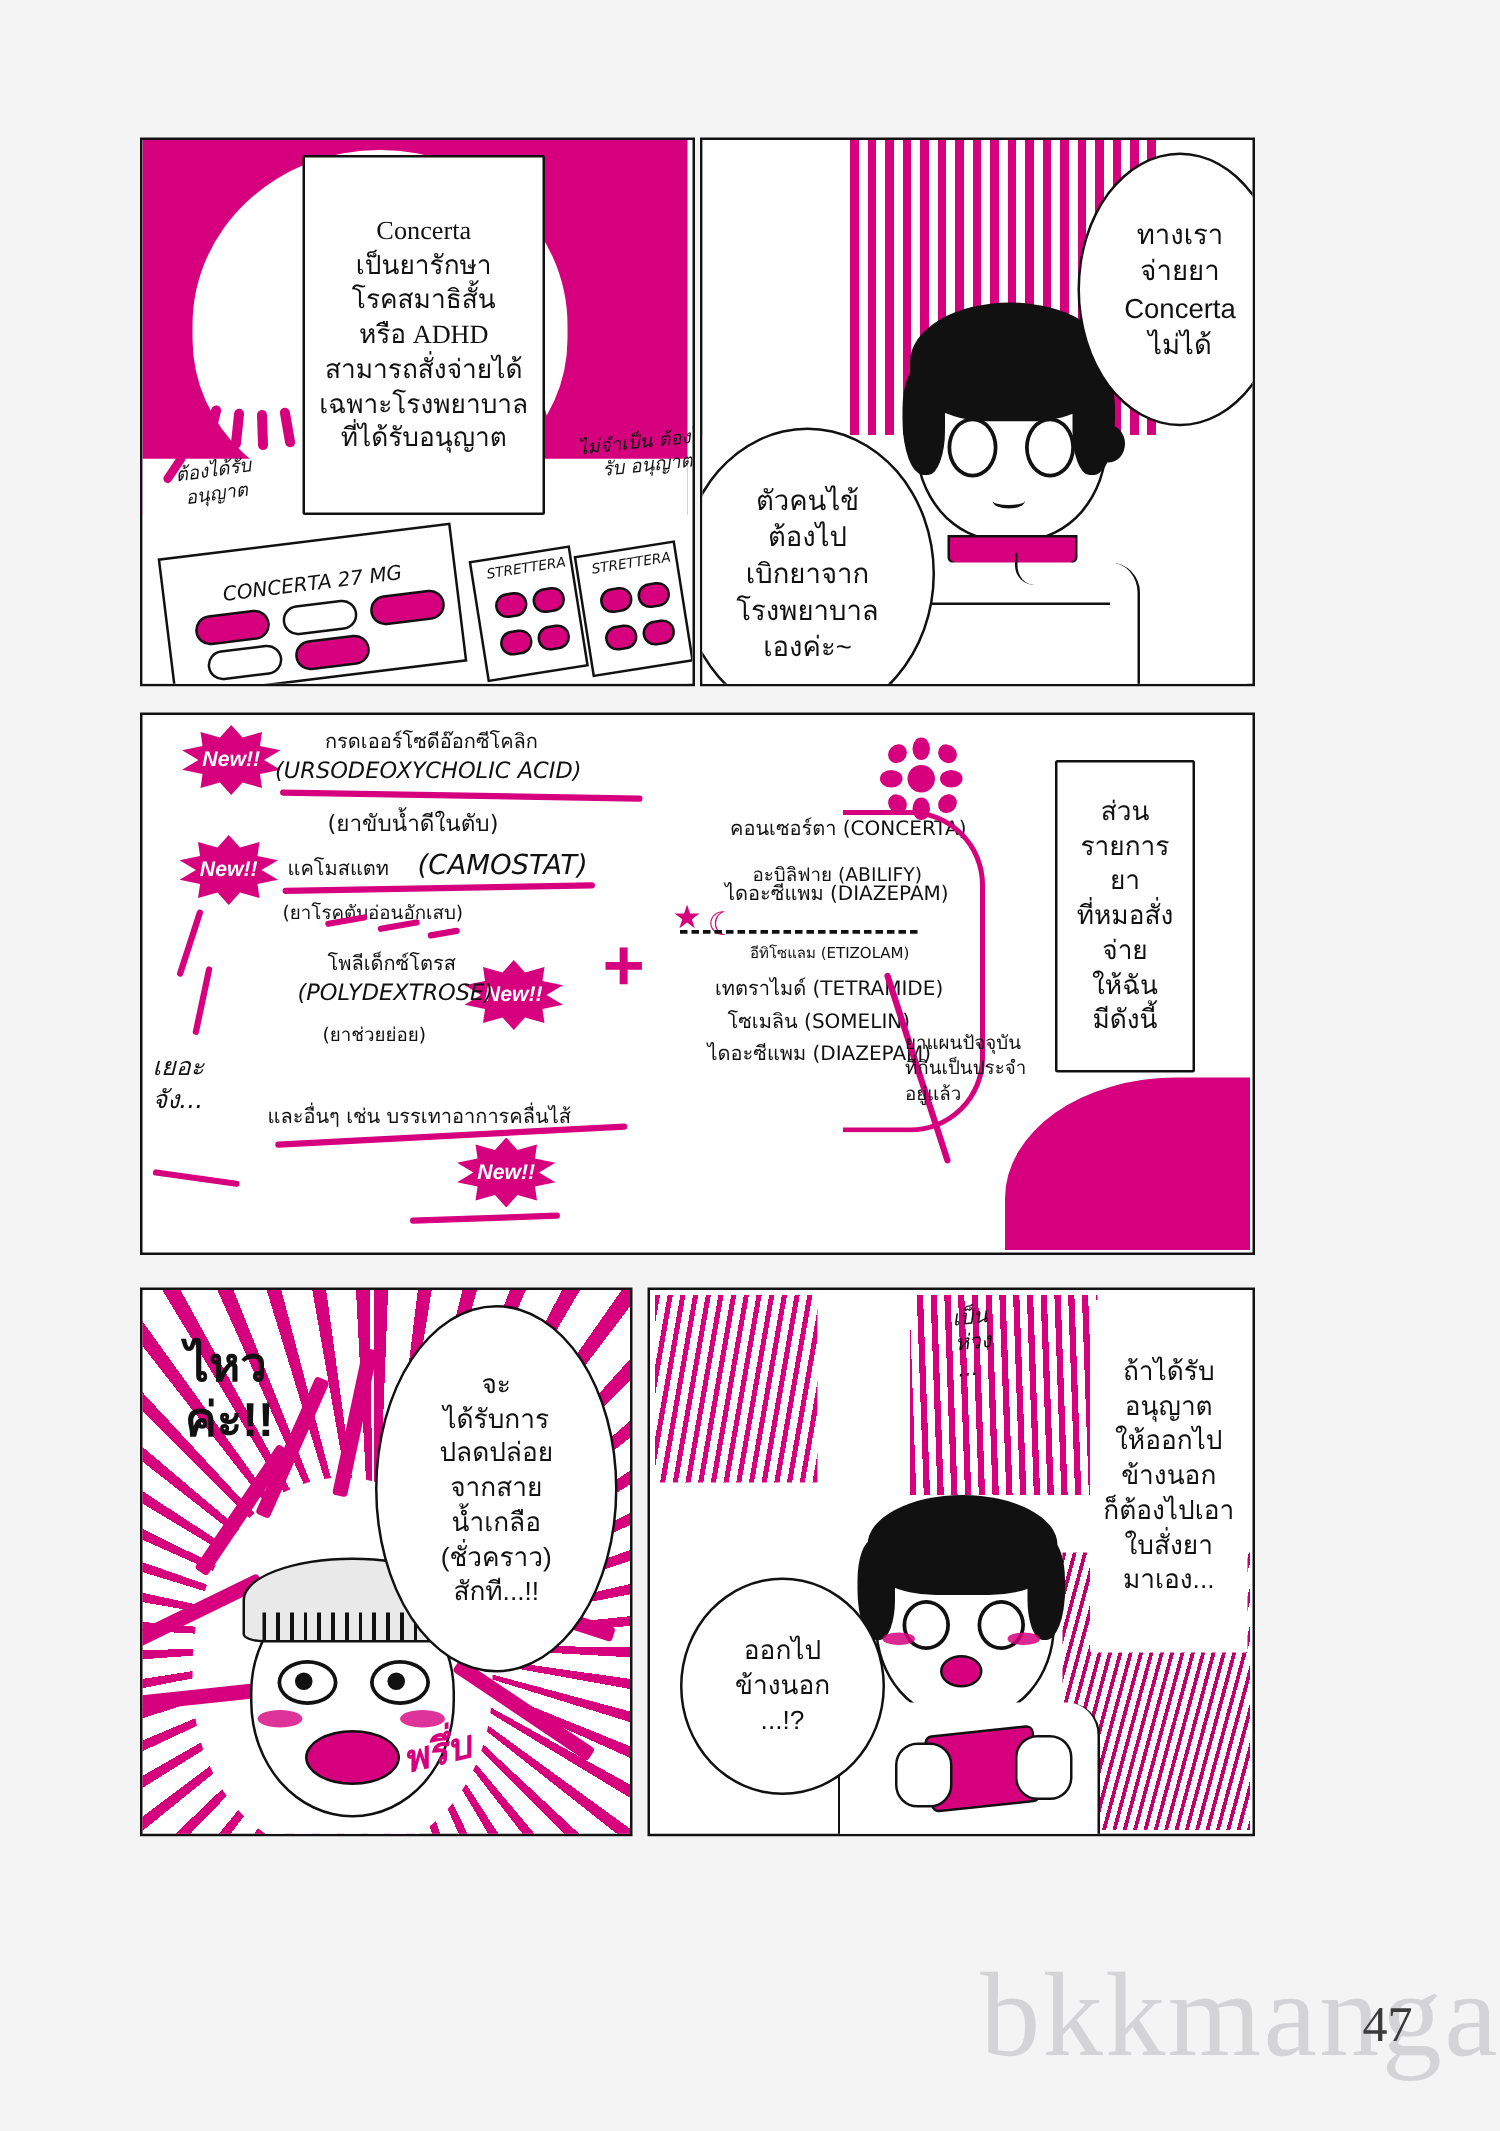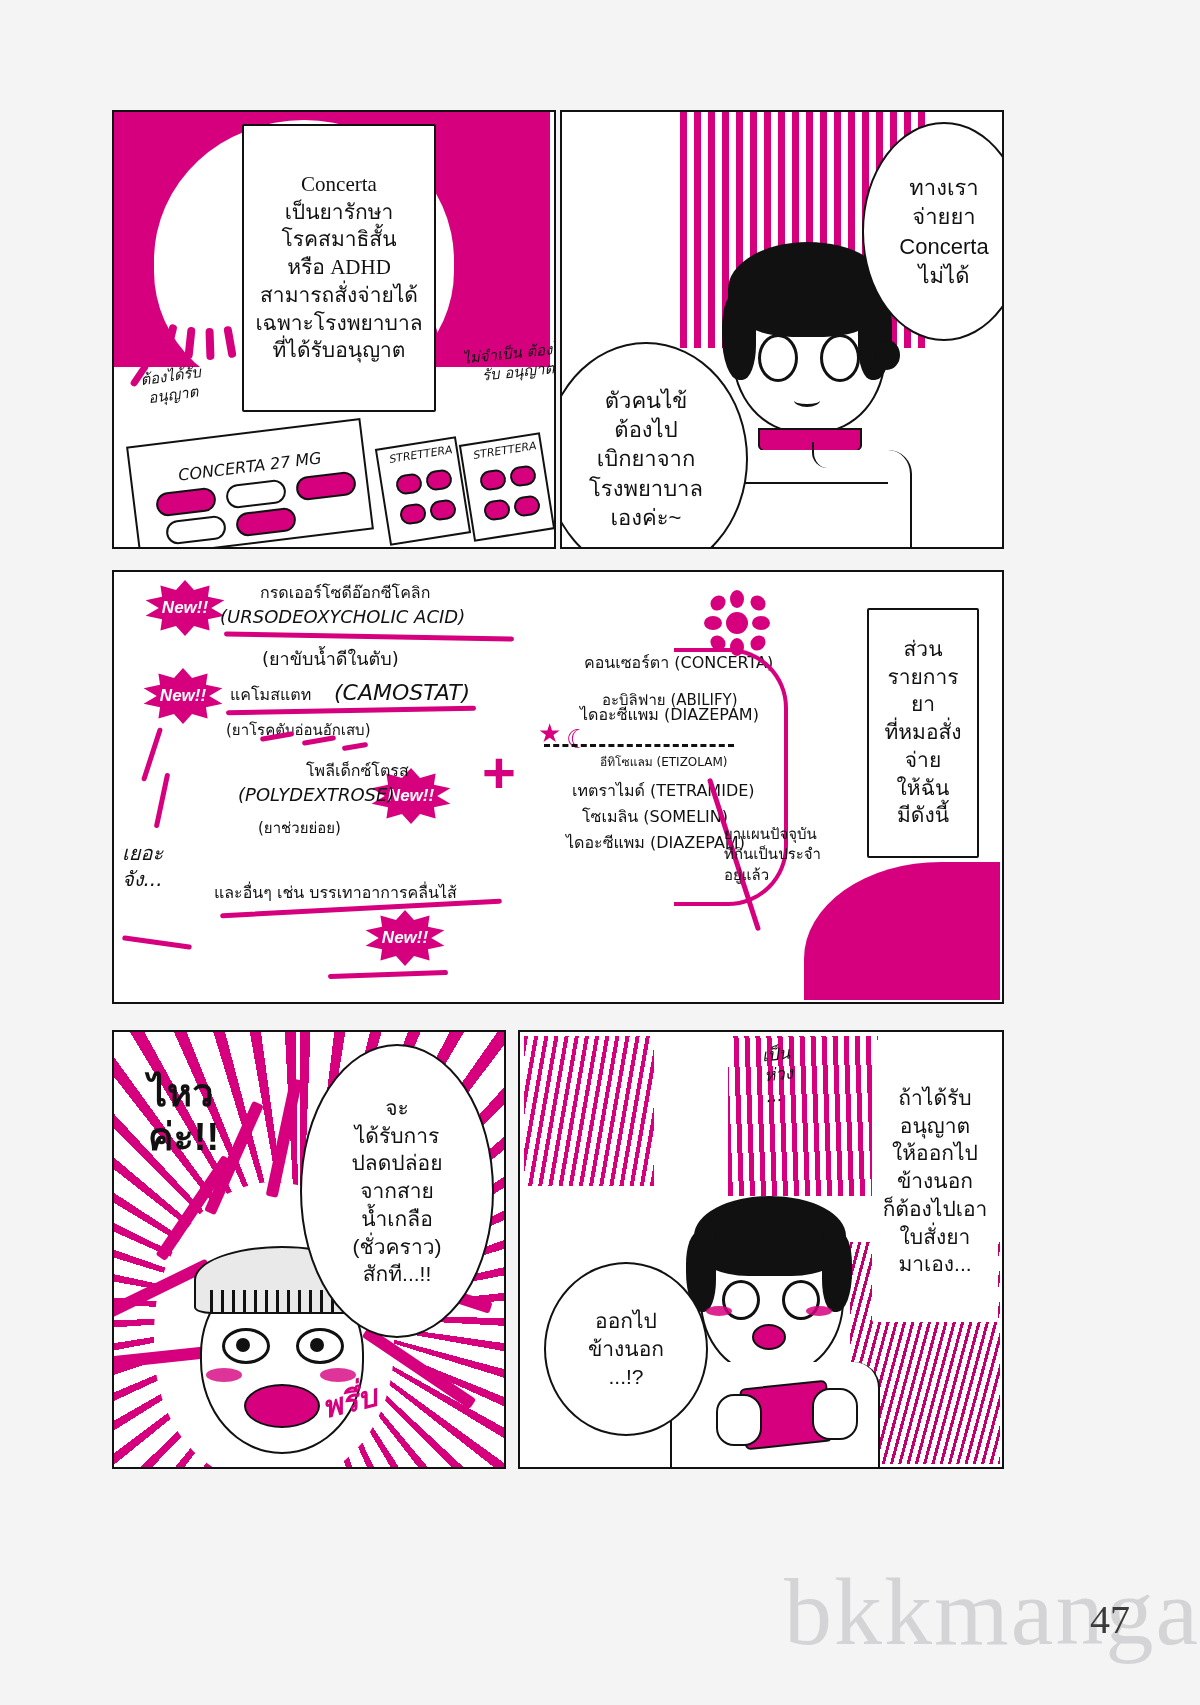--- a/index.html
+++ b/index.html
@@ -210,21 +210,21 @@
       <div class="med-line" style="left:146px;top:8px;font-size:16px;">กรดเออร์โซดีอ๊อกซีโคลิก</div>
       <div class="med-line med-en" style="left:106px;top:34px;font-size:18px;">(URSODEOXYCHOLIC ACID)</div>
       <div class="underline" style="left:110px;top:62px;width:290px;transform:rotate(1deg);"></div>
       <div class="med-line" style="left:148px;top:72px;font-size:18px;">(ยาขับน้ำดีในตับ)</div>
 
       <div class="med-line" style="left:116px;top:110px;font-size:16px;">แคโมสแตท</div>
       <div class="med-line med-en" style="left:220px;top:108px;font-size:22px;">(CAMOSTAT)</div>
       <div class="underline" style="left:112px;top:136px;width:250px;transform:rotate(-1deg);"></div>
       <div class="med-line" style="left:112px;top:146px;font-size:15px;">(ยาโรคตับอ่อนอักเสบ)</div>
 
-      <div class="med-line" style="left:148px;top:186px;font-size:16px;margin-left:44px;">โพลีเด็กซ์โตรส</div>
+      <div class="med-line" style="left:148px;top:186px;font-size:16px;">โพลีเด็กซ์โตรส</div>
       <div class="med-line med-en" style="left:124px;top:212px;font-size:18px;">(POLYDEXTROSE)</div>
       <div class="med-line" style="left:144px;top:244px;font-size:15px;">(ยาช่วยย่อย)</div>
 
       <div class="med-line" style="left:100px;top:308px;font-size:16px;">และอื่นๆ เช่น บรรเทาอาการคลื่นไส้</div>
       <div class="underline" style="left:106px;top:334px;width:282px;transform:rotate(-3deg);"></div>
 
       <div class="med-line hand" style="left:8px;top:268px;font-size:20px;line-height:1.3;">เยอะ
 จัง...</div>
 
       <div class="underline" style="left:10px;top:180px;width:56px;transform:rotate(-72deg);"></div>
@@ -249,21 +249,21 @@
       <div class="med-line" style="left:468px;top:232px;font-size:16px;">โซเมลิน (SOMELIN)</div>
       <div class="med-line" style="left:452px;top:258px;font-size:16px;">ไดอะซีแพม (DIAZEPAM)</div>
 
       <div class="brace" style="left:560px;top:76px;width:110px;height:250px;border-color:#d6007f;"></div>
       <div class="underline" style="left:540px;top:280px;width:160px;transform:rotate(72deg);"></div>
 
       <div class="med-line" style="left:610px;top:252px;font-size:15px;line-height:1.35;">ยาแผนปัจจุบัน
 ที่กินเป็นประจำ
 อยู่แล้ว</div>
 
-      <div class="bubble rect" style="left:753px;top:36px;width:112px;height:250px;font-size:21px;padding:8px;box-sizing:border-box;font-family:Liberation Serif, serif;">
+      <div class="bubble rect" style="left:730px;top:36px;width:112px;height:250px;font-size:21px;padding:8px;box-sizing:border-box;">
         <span class="txt">ส่วน
 รายการยา
 ที่หมอสั่งจ่าย
 ให้ฉัน
 มีดังนี้</span>
       </div>
   </div>
 
   <div class="panel" id="p4">
 

